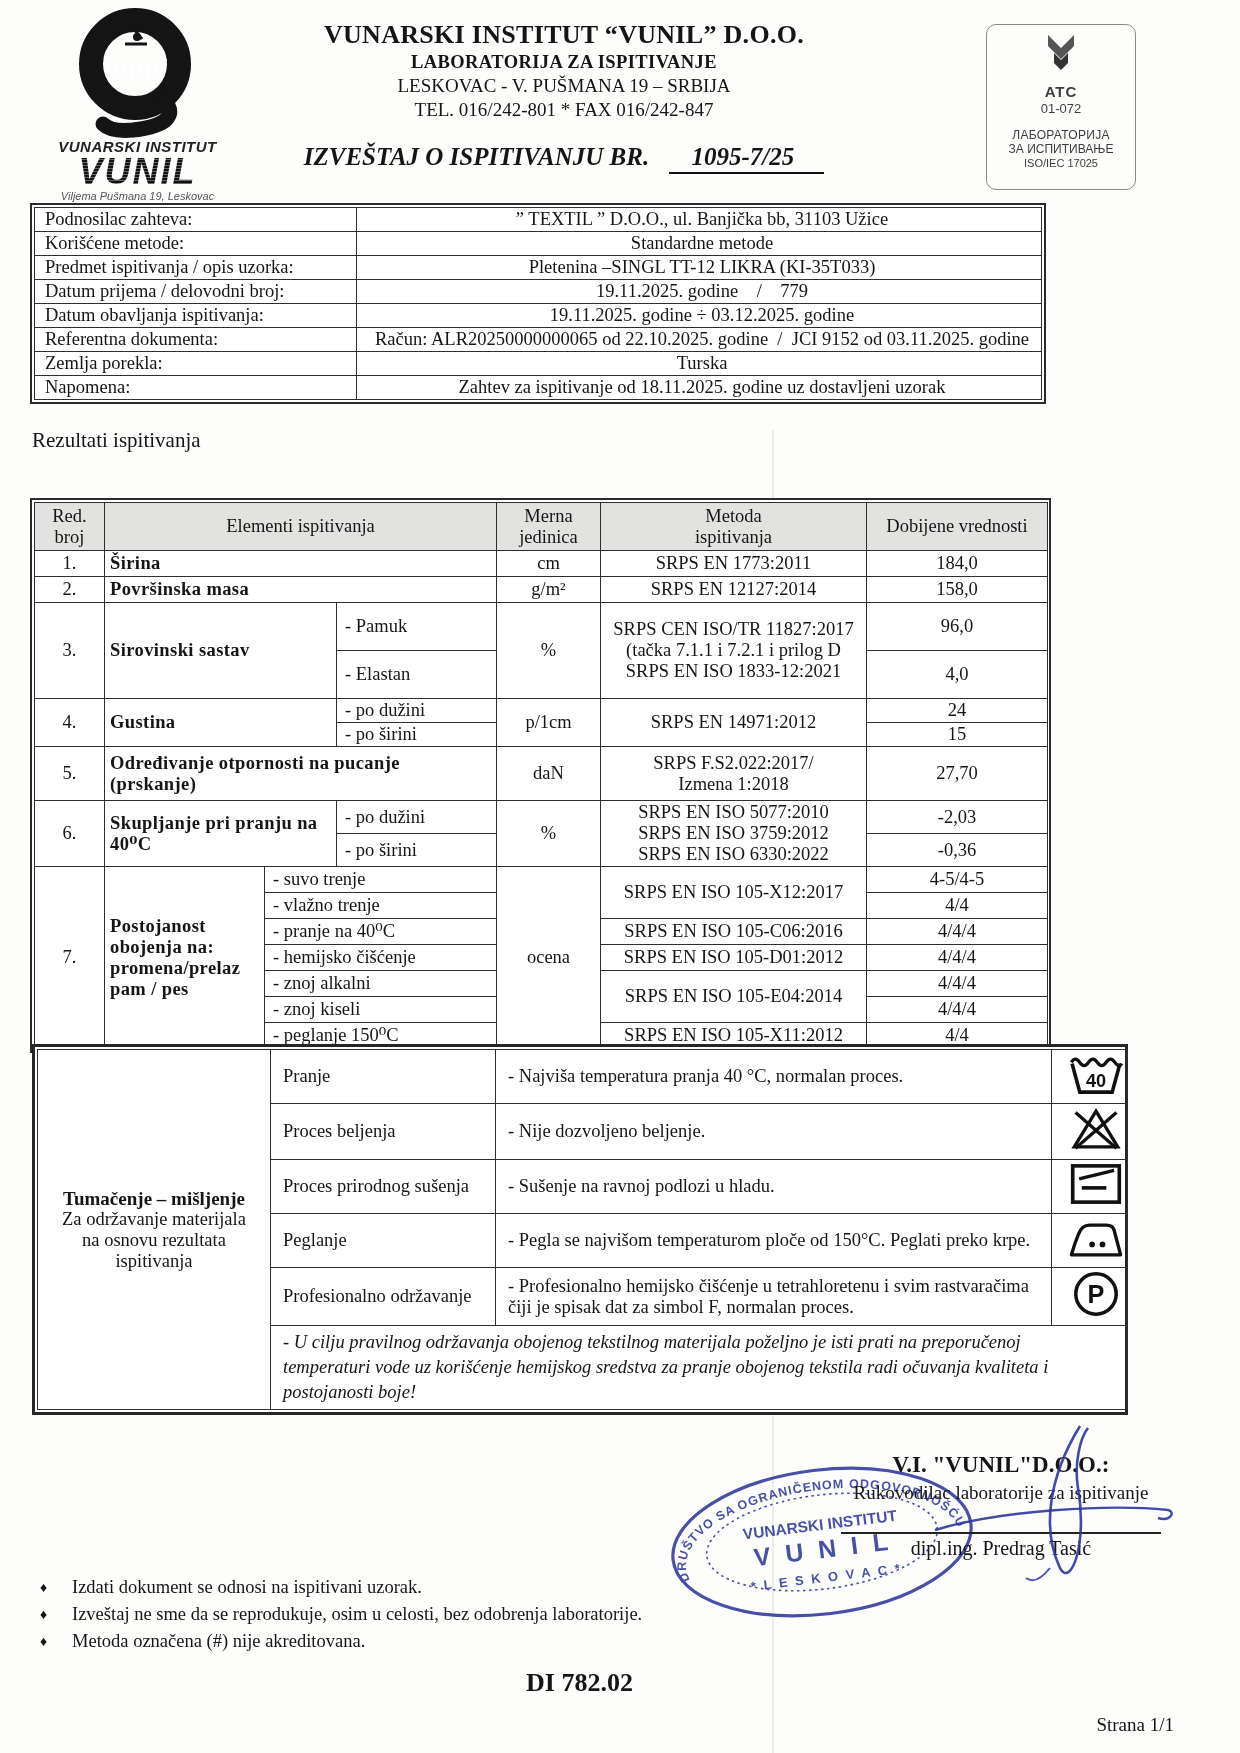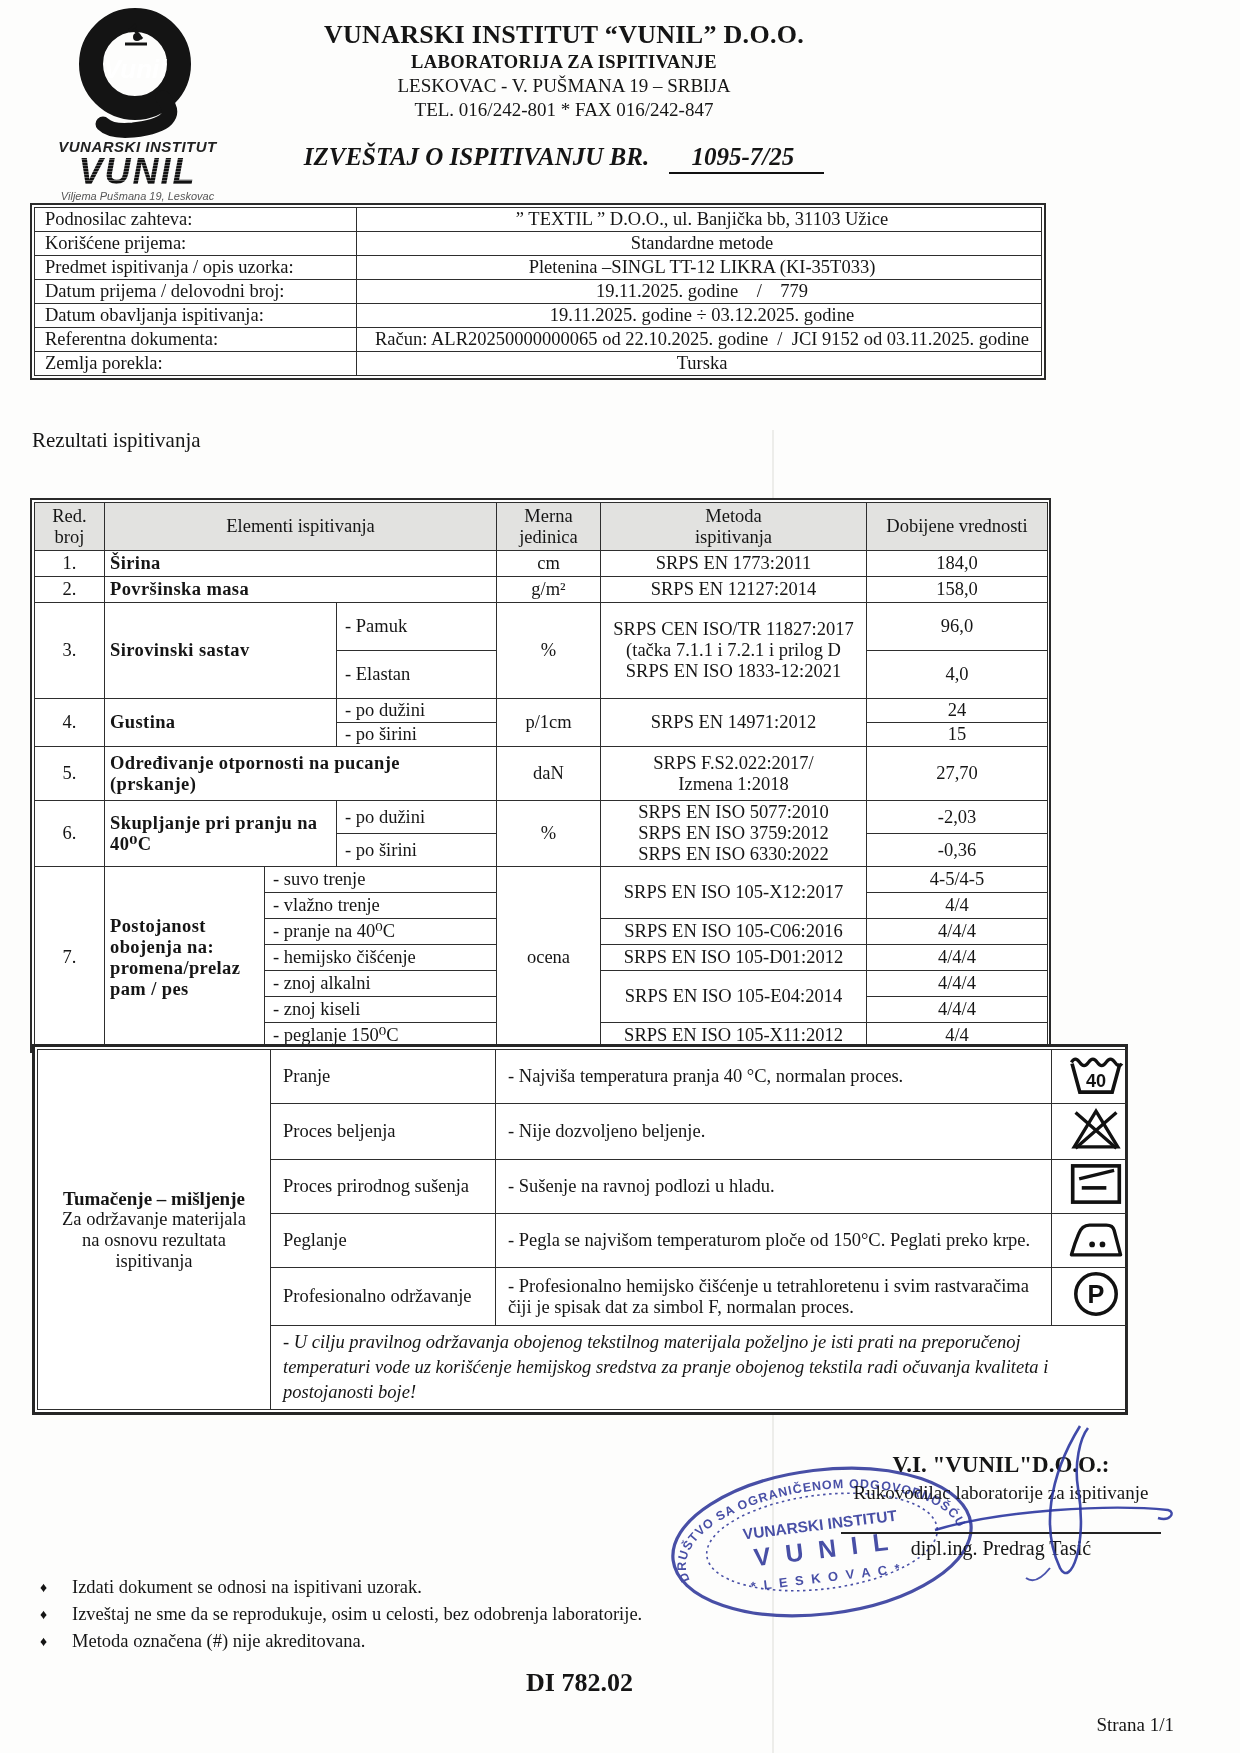--- a/index.html
+++ b/index.html
@@ -112,30 +112,41 @@
     <div class="org">VUNARSKI INSTITUT “VUNIL” D.O.O.</div>
     <div class="lab">LABORATORIJA ZA ISPITIVANJE</div>
     <div class="addr">LESKOVAC - V. PUŠMANA 19 – SRBIJA</div>
     <div class="tel">TEL. 016/242-801 * FAX  016/242-847</div>
     <div class="title-row">
       <span>IZVEŠTAJ O ISPITIVANJU BR.</span>
       <span class="rep-no">1095-7/25</span>
     </div>
   </div>
 
+  <div class="atc sans">
+    <svg width="54" height="44" viewBox="0 0 54 44" style="margin-top:8px">
+      <path d="M14 2 L27 15 L40 2 L40 13 L27 26 L14 13 Z" fill="#555"></path>
+      <path d="M20 20 L27 27 L34 20 L34 30 L27 37 L20 30 Z" fill="#333"></path>
+    </svg>
+    <div class="atc-name">ATC</div>
+    <div class="atc-code">01-072</div>
+    <div class="atc-l1">ЛАБОРАТОРИЈА</div>
+    <div class="atc-l2">ЗА ИСПИТИВАЊЕ</div>
+    <div class="atc-l3">ISO/IEC 17025</div>
+  </div>
 
   <div class="info wrap">
     <table>
       <tbody>
         <tr>
             <td class="lbl">Podnosilac zahteva:</td>
             <td class="val prew">” TEXTIL ” D.O.O., ul. Banjička bb, 31103 Užice</td>
           </tr>
         <tr>
-            <td class="lbl">Korišćene prijema:</td>
+            <td class="lbl">Korišćene metode:</td>
             <td class="val prew">Standardne metode</td>
           </tr>
         <tr>
             <td class="lbl">Predmet ispitivanja / opis uzorka:</td>
             <td class="val prew">Pletenina –SINGL TT-12 LIKRA (KI-35T033)</td>
           </tr>
         <tr>
             <td class="lbl">Datum prijema / delovodni broj:</td>
             <td class="val prew">19.11.2025. godine    /    779</td>
           </tr>
@@ -143,20 +154,24 @@
             <td class="lbl">Datum obavljanja ispitivanja:</td>
             <td class="val prew">19.11.2025. godine ÷ 03.12.2025. godine</td>
           </tr>
         <tr>
             <td class="lbl">Referentna dokumenta:</td>
             <td class="val prew">Račun: ALR20250000000065 od 22.10.2025. godine  /  JCI 9152 od 03.11.2025. godine</td>
           </tr>
         <tr>
             <td class="lbl">Zemlja porekla:</td>
             <td class="val prew">Turska</td>
+          </tr>
+        <tr>
+            <td class="lbl">Napomena:</td>
+            <td class="val prew">Zahtev za ispitivanje od 18.11.2025. godine uz dostavljeni uzorak</td>
           </tr>
       </tbody>
     </table>
   </div>
 
   <div class="res-head">Rezultati ispitivanja</div>
 
   <div class="results wrap">
     <table>
       <colgroup>

